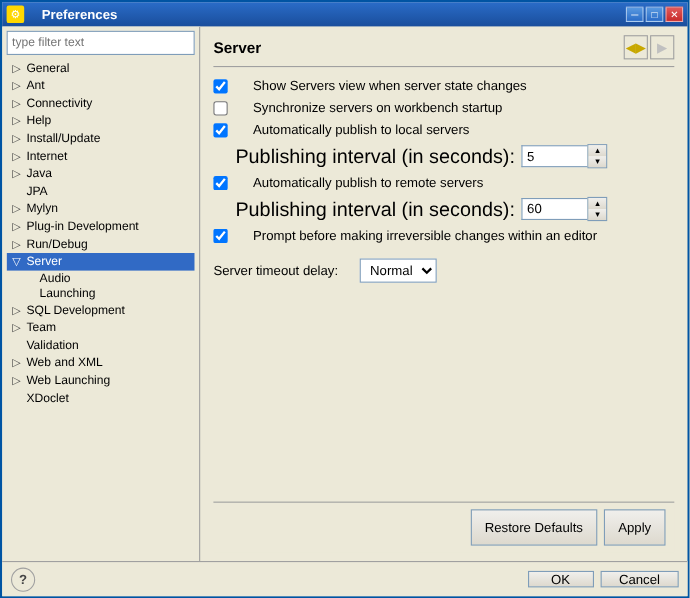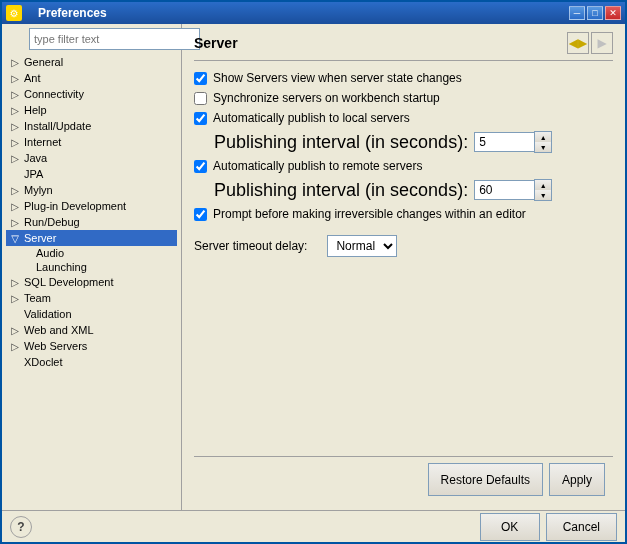--- a/index.html
+++ b/index.html
@@ -89,21 +89,20 @@
 
     .filter-input {
       width: 100%;
       height: 22px;
       border: 1px solid #7f9db9;
       background: white;
       padding: 2px 4px;
       font-size: 11px;
       color: #808080;
       margin-bottom: 4px;
-      margin-left: 23px;
     }
 
     .tree-view {
       flex: 1;
       overflow-y: auto;
       font-size: 11px;
     }
 
     .tree-item {
       display: flex;
@@ -182,21 +181,21 @@
     .panel-body {
       flex: 1;
       display: flex;
       flex-direction: column;
       gap: 6px;
     }
 
     .checkbox-row {
       display: flex;
       align-items: center;
-      gap: 6px;
+      gap: 23px;
     }
 
     .checkbox-row input[type="checkbox"] {
       width: 13px;
       height: 13px;
       cursor: pointer;
     }
 
     .checkbox-label {
       font-size: 12px;
@@ -315,21 +314,21 @@
       cursor: pointer;
       background: #ece9d8;
     }
 
     .footer-buttons {
       display: flex;
       gap: 6px;
     }
 
     .footer-btn {
-      height: 28px;
+      height: 15px;
       padding: 0 16px;
       border: 1px solid #7f9db9;
       background: linear-gradient(to bottom, #f0efec, #ddd9ce);
       font-size: 12px;
       cursor: pointer;
       min-width: 60px;
     }
   </style>
 </head>
 <body>
@@ -439,21 +438,21 @@
           <span class="label">Validation</span>
         </div>
 
         <div class="tree-item">
           <span class="expander">▷</span>
           <span class="label">Web and XML</span>
         </div>
 
         <div class="tree-item">
           <span class="expander">▷</span>
-          <span class="label">Web Servers</span>
+          <span class="label">Web Launching</span>
         </div>
 
         <div class="tree-item">
           <span class="expander" style="color:transparent;">▷</span>
           <span class="label">XDoclet</span>
         </div>
       </div>
     </div>
 
     <div class="right-panel">

